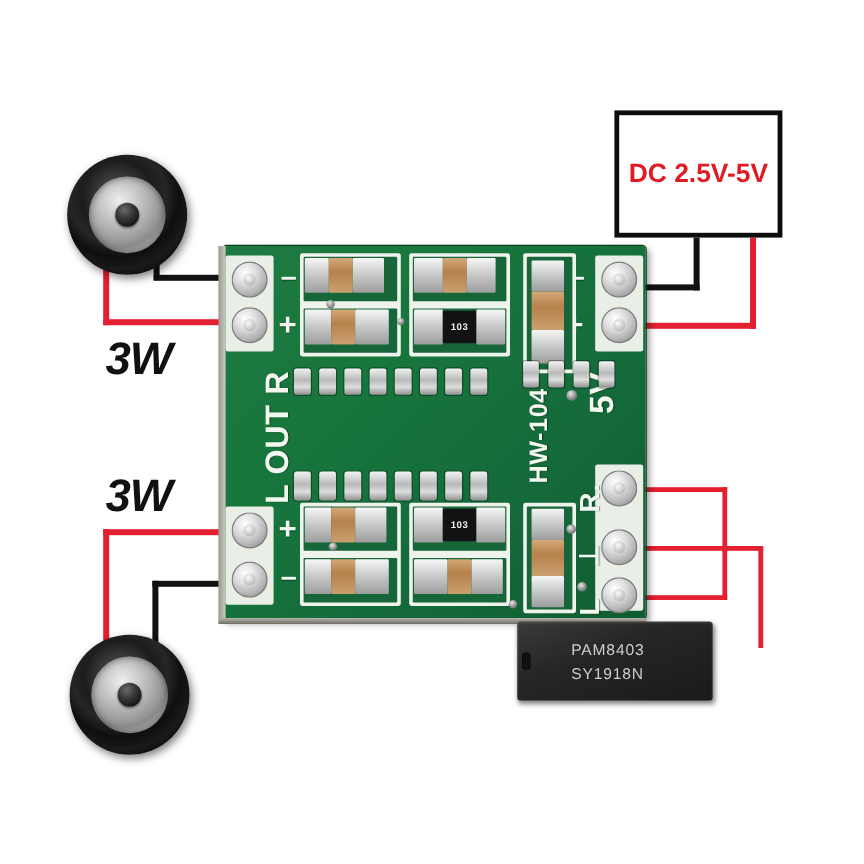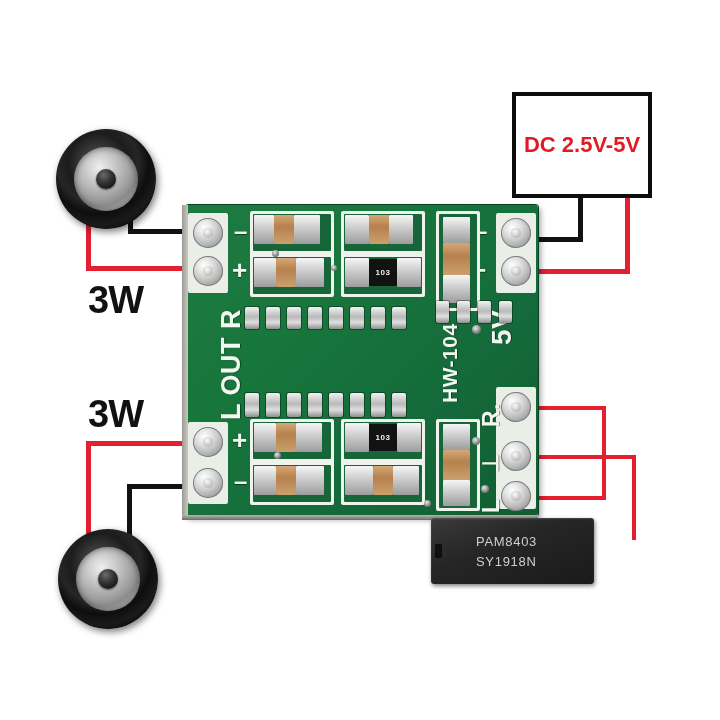--- a/index.html
+++ b/index.html
@@ -78,21 +78,21 @@
       box-shadow:0 1px 2px rgba(0,0,0,.6);}
 
   
   .wire-b{background:#111111;}
   .wire-r{background:#e31f30;}
 
   
   .box{background:#ffffff;border:4px solid #0d0d0d;display:flex;align-items:center;justify-content:center;}
   .boxtxt{color:#e01b24;font-weight:700;white-space:nowrap;text-align:center;}
 
-  .lbl3w{color:#111;font-weight:700;font-size:38px;letter-spacing:-1px;font-family:"Liberation Sans",sans-serif;}
+  .lbl3w{color:#111;font-weight:700;font-size:38px;letter-spacing:-1px;font-family:"Liberation Sans",sans-serif;font-style:italic;}
 </style>
 </head>
 <body>
 
 <div id="stage">
 
   <div class="abs wire-b" style="left:578px;top:190px;width:5px;height:52px;"></div>
   <div class="abs wire-b" style="left:528px;top:237px;width:55px;height:5px;"></div>
 
   <div class="abs wire-r" style="left:625px;top:190px;width:5px;height:84px;"></div>

